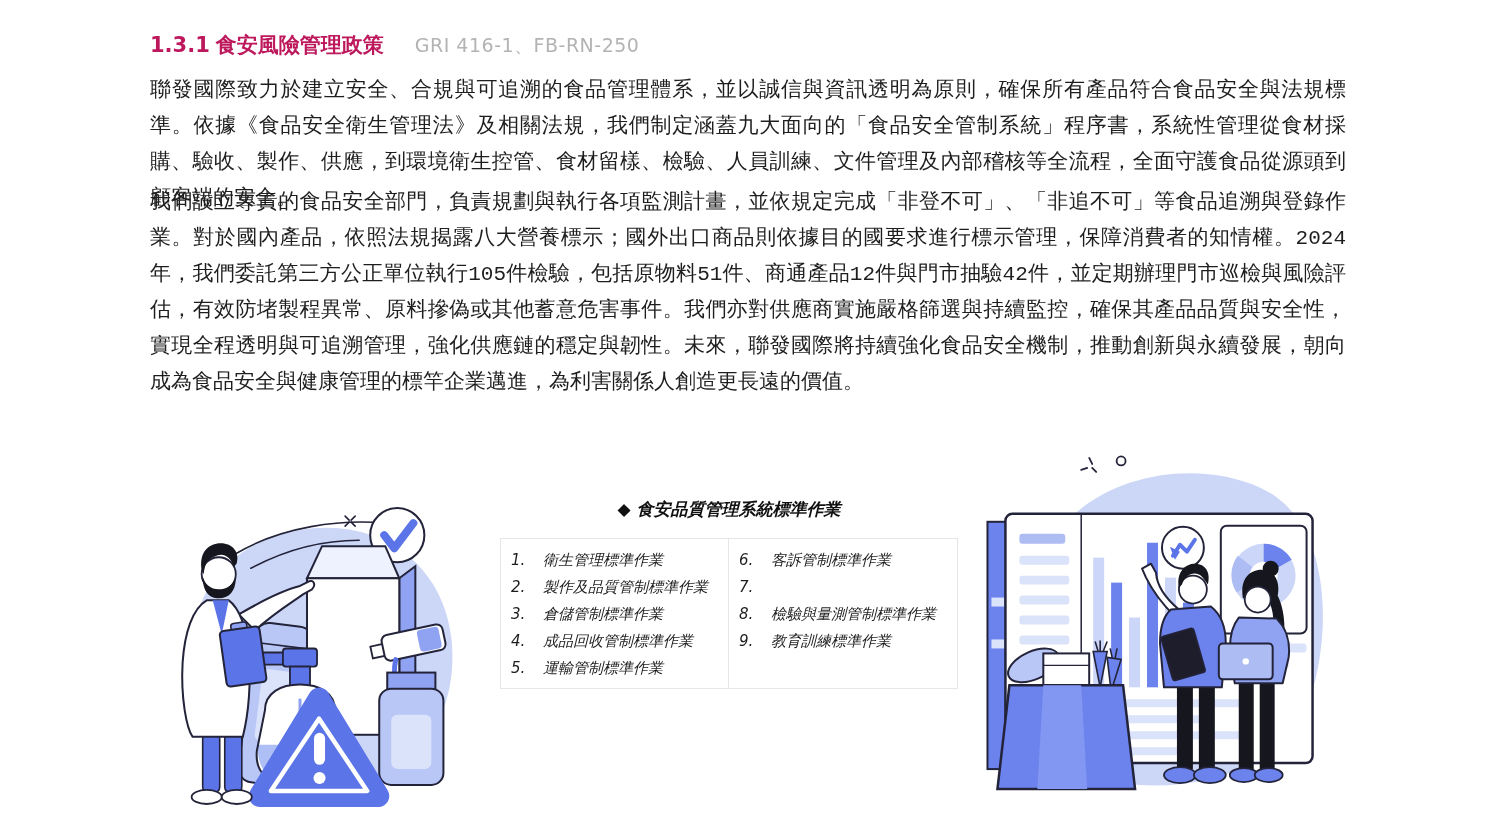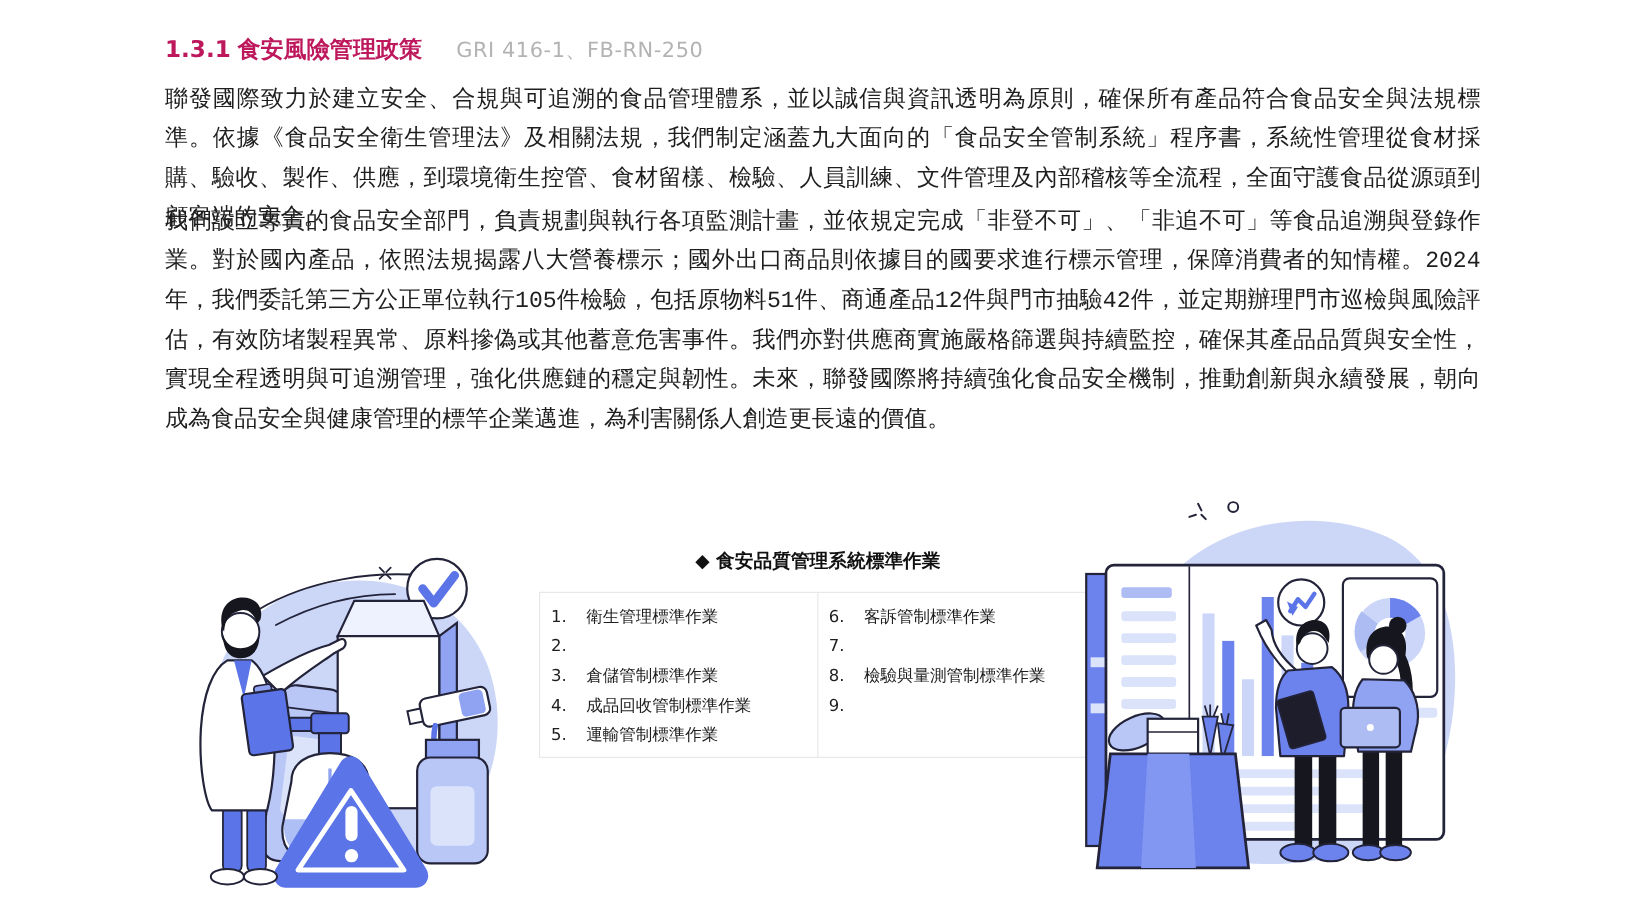--- a/index.html
+++ b/index.html
@@ -14,21 +14,21 @@
   .standards { font-size:19px; color:#b3b3b3; margin-left:31px; letter-spacing:0.5px; }
 
   .para {
     position:absolute; left:150px; width:1196px;
     font-size:21px; line-height:36px; text-align:justify;
     color:#1e1e1e;
   }
   #p1 { top:71px; }
   #p2 { top:185px;font-family:Liberation Mono, monospace; }
 
-  .sop { position:absolute; left:490px; top:498px; width:507px; }
+  .sop { position:absolute; left:500px; top:498px; width:458px;font-style:italic; }
   .sop-title { text-align:center; font-size:17px; font-weight:bold; color:#111111; }
   .sop-box { margin-top:17px; display:flex; border:1px solid #e6e6e6; background:#ffffff; }
   .sop-col { width:50%; box-sizing:border-box; padding:8px 4px 6px 10px; }
   .sop-col.left { border-right:1px solid #e6e6e6; }
   .sop-row { display:flex; font-size:15px; line-height:27px; color:#1e1e1e; }
   .sop-num { width:32px; flex:0 0 32px; }
   .sop-label { flex:1; }
 
   .illus { position:absolute; }
   #illus-left  { left:146px; top:482px; width:322px; height:326px; }
@@ -51,20 +51,21 @@
     <span>食安品質管理系統標準作業</span>
   </div>
   <div class="sop-box">
     <div class="sop-col left">
       <div class="sop-row">
           <span class="sop-num">1.</span>
           <span class="sop-label">衛生管理標準作業</span>
         </div>
       <div class="sop-row">
           <span class="sop-num">2.</span>
+          <span class="sop-label">製作及品質管制標準作業</span>
         </div>
       <div class="sop-row">
           <span class="sop-num">3.</span>
           <span class="sop-label">倉儲管制標準作業</span>
         </div>
       <div class="sop-row">
           <span class="sop-num">4.</span>
           <span class="sop-label">成品回收管制標準作業</span>
         </div>
       <div class="sop-row">
@@ -79,20 +80,21 @@
         </div>
       <div class="sop-row">
           <span class="sop-num">7.</span>
         </div>
       <div class="sop-row">
           <span class="sop-num">8.</span>
           <span class="sop-label">檢驗與量測管制標準作業</span>
         </div>
       <div class="sop-row">
           <span class="sop-num">9.</span>
+          <span class="sop-label">教育訓練標準作業</span>
         </div>
     </div>
   </div>
 </div>
 
 <div id="illus-left" class="illus">
 <svg viewBox="0 0 320 325" xmlns="http://www.w3.org/2000/svg">
   <g>
     <path d="M52,195 C32,128 72,62 152,48 C232,34 296,82 304,156 C312,230 272,296 190,309 C108,322 72,262 52,195 Z" fill="#ccd7f8"></path>
   </g>

